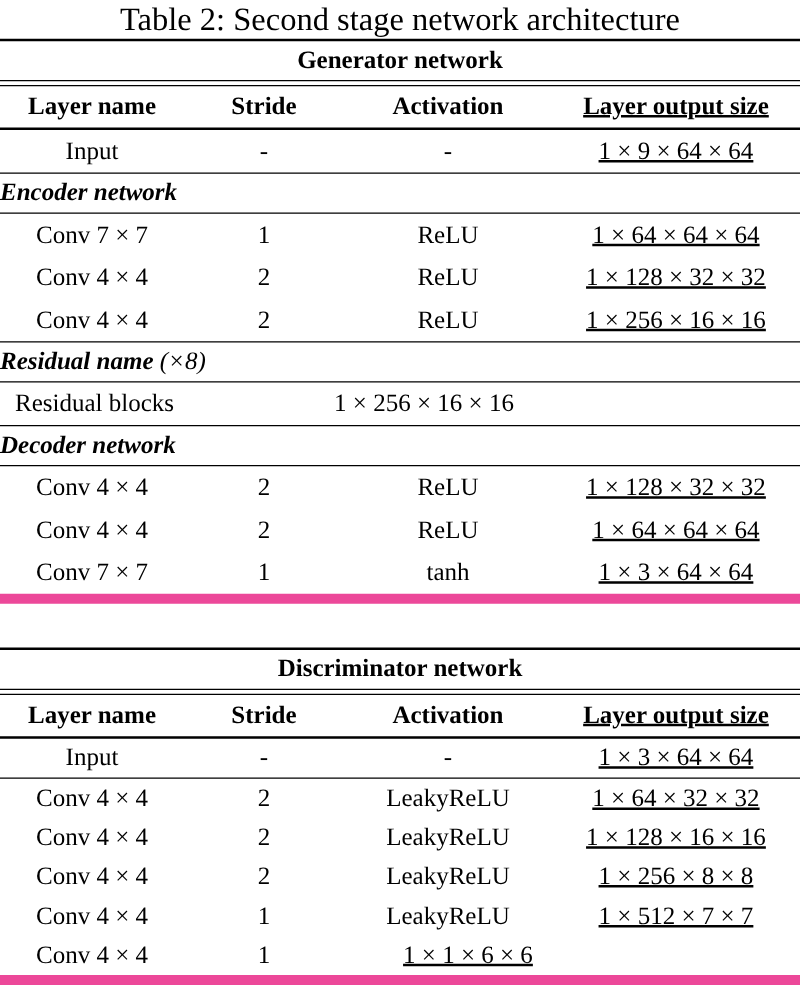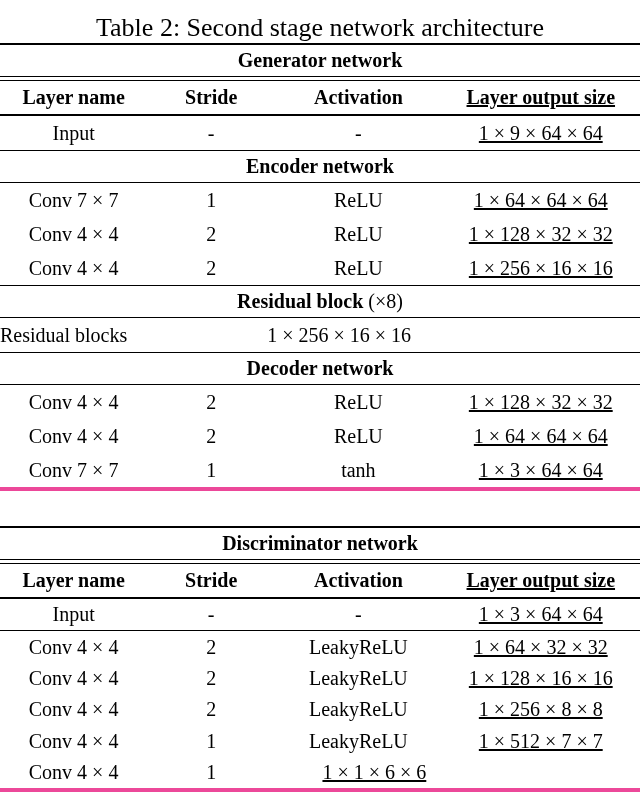--- a/index.html
+++ b/index.html
@@ -12,28 +12,28 @@
   .page {
     width: 640px;
     height: 793px;
     background: #ffffff;
     overflow: hidden;
   }
   .caption {
     text-align: center;
     font-size: 26px;
     line-height: 29px;
-    padding-top: 13px;
+    padding-top: 1px;
     height: 30px;
     white-space: nowrap;
   }
   .tbl {
     width: 640px;
     border-top: 2px solid #000;
-    border-bottom: 4px solid #ec4899;
+    border-bottom: 8px solid #ec4899;
     font-size: 20px;
   }
   .tbl-gap {
     height: 35px;
   }
   .net-title {
     font-weight: bold;
     text-align: center;
     height: 31px;
     line-height: 31px;
@@ -59,40 +59,40 @@
   .tbl-1 .row-data {
     height: 31.4px;
   }
   .row-divider {
     border-bottom: 1px solid #000;
   }
   .row-section {
     height: 31px;
     border-top: 1px solid #000;
     border-bottom: 1px solid #000;
-    justify-content: center;
     font-weight: bold;
+    font-style: italic;
   }
   .section-suffix {
     font-weight: normal;
     white-space: pre;
   }
   .cell {
     text-align: center;
     white-space: nowrap;
     overflow: visible;
   }
   .c0 { width: 23%; }
   .c1 { width: 20%; }
   .c2 { width: 26%; }
   .c3 { width: 31%; text-decoration: underline; }
   .span-left {
     width: 30%;
     text-align: left;
-    padding-left: 0;
+    padding-left: 12px;
     box-sizing: border-box;
     white-space: nowrap;
   }
   .span-val {
     width: 46%;
     text-align: center;
     white-space: nowrap;
   }
 </style>
 </head>
@@ -131,21 +131,21 @@
         <div class="cell c2">ReLU</div>
         <div class="cell c3">1 × 128 × 32 × 32</div>
       </div>
       <div class="row row-data">
         <div class="cell c0">Conv 4 × 4</div>
         <div class="cell c1">2</div>
         <div class="cell c2">ReLU</div>
         <div class="cell c3">1 × 256 × 16 × 16</div>
       </div>
       <div class="row row-section">
-        <span>Residual block</span>
+        <span>Residual name</span>
         <span class="section-suffix"> (×8)</span>
       </div>
       <div class="row row-data">
         <div class="span-left">Residual blocks</div>
         <div class="span-val">1 × 256 × 16 × 16</div>
       </div>
       <div class="row row-section">
         <span>Decoder network</span>
       </div>
       <div class="row row-data">

